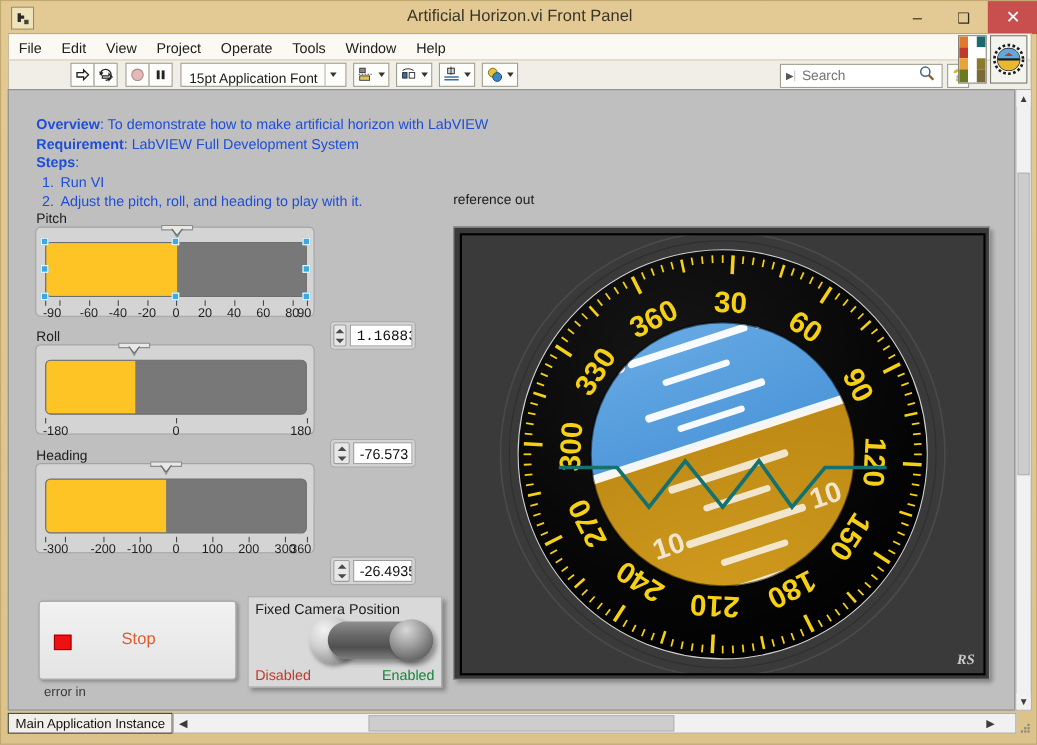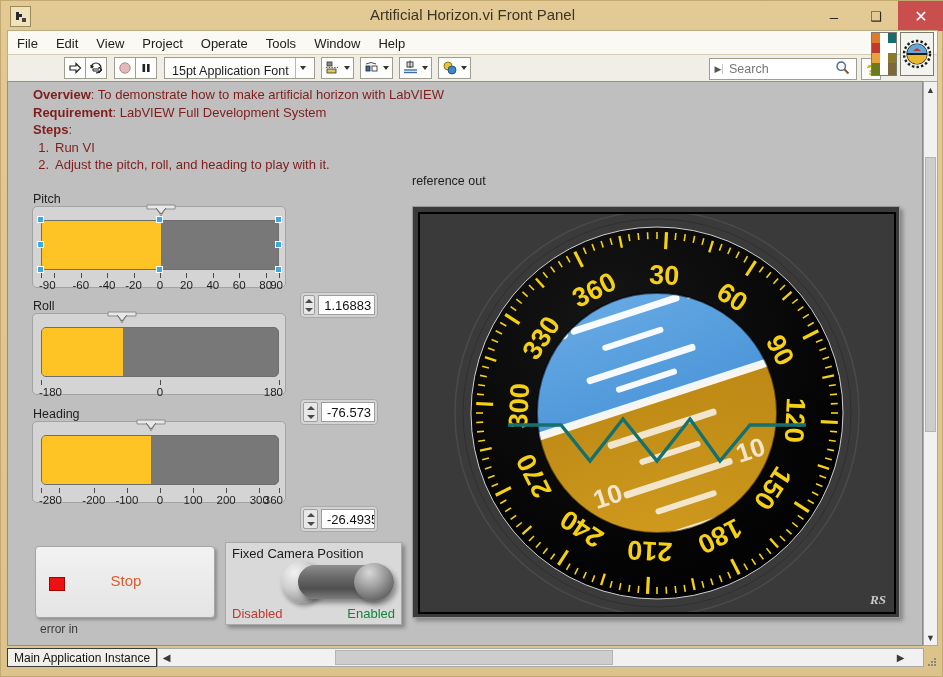--- a/index.html
+++ b/index.html
@@ -123,22 +123,22 @@
   }
   #vs-up { top: 0; }
   #vs-down { bottom: 0; }
   #vs-thumb {
     position: absolute; left: 1px; top: 75px; width: 11px; height: 275px;
     background: #cdcdcd; border: 1px solid #b4b4b4;
   }
 
   
   #info-text {
-    position: absolute; left: 25px; top: 4px; width: 560px;
-    font-size: 13px; color: #7f1d1d; line-height: 17.5px;
+    position: absolute; left: 25px; top: 22px; width: 560px;
+    font-size: 13px; color: #1d4ed8; line-height: 17.5px;
   }
   #info-text b { font-weight: bold; }
   .step-row { display: flex; }
   .step-num { width: 22px; text-align: right; padding-right: 6px; }
 
   
   .ctl-label {
     position: absolute; font-size: 12.5px; color: #1d1d1d;
   }
   .slider-box {
@@ -504,21 +504,21 @@
         <div class="sel-handle" style="left: 242px; top: 34px;"></div>
         <div class="sel-handle" style="left: 4px; top: 59px;"></div>
         <div class="sel-handle" style="left: 123px; top: 59px;"></div>
         <div class="sel-handle" style="left: 242px; top: 59px;"></div>
       </div>
     <div class="num-disp" style="left:292px; top:210px; width:78px;">
       <div class="spin">
         <span class="ar up"></span>
         <span class="ar dn"></span>
       </div>
-      <div class="num-val" style="width:70px;">1.16883</div>
+      <div class="num-val" style="width:70px;font-family:Liberation Mono, monospace;">1.16883</div>
     </div>
 
     <div class="ctl-label" style="left:25px; top:217px;">Roll</div>
     <div class="slider-box" id="roll-box" style="left:24px; top:231px; width:254px; height:82px;">
       <div class="slider-inner" id="roll-inner" style="left:8px; top:13px; width:238px; height:50px;">
         <div class="slider-fill" id="roll-fill" style="width: 34.2%;"></div>
       </div>
       <div class="slider-pointer" id="roll-ptr" style="left: 73.396px;">
         <svg width="32" height="16" viewBox="0 0 32 16">
           <path d="M2 2 L30 2 L30 6 L20 6 L16 13 L12 6 L2 6 Z" fill="#e8e8e8" stroke="#8c8c8c" stroke-width="1"></path>
@@ -548,21 +548,21 @@
         <div class="slider-fill" id="heading-fill" style="width: 46.3%;"></div>
       </div>
       <div class="slider-pointer" id="heading-ptr" style="left: 102.194px;">
         <svg width="32" height="16" viewBox="0 0 32 16">
           <path d="M2 2 L30 2 L30 6 L20 6 L16 13 L12 6 L2 6 Z" fill="#e8e8e8" stroke="#8c8c8c" stroke-width="1"></path>
           <path d="M11 5 L16 11 L21 5" fill="none" stroke="#6a6a6a" stroke-width="1"></path>
         </svg>
       </div>
       <div class="tick-row" id="heading-ticks" style="top:66px; width:238px; height:20px;">
           <div class="tick-mark" style="left: 0px;"></div>
-          <div class="tick-lbl" style="transform: translateX(-2px); left: 0px;">-280</div>
+          <div class="tick-lbl" style="transform: translateX(-2px); left: 0px;">-300</div>
           <div class="tick-mark" style="left: 18.326px;"></div>
           <div class="tick-mark" style="left: 52.836px;"></div>
           <div class="tick-lbl" style="left: 52.836px;">-200</div>
           <div class="tick-mark" style="left: 85.918px;"></div>
           <div class="tick-lbl" style="left: 85.918px;">-100</div>
           <div class="tick-mark" style="left: 119px;"></div>
           <div class="tick-lbl" style="left: 119px;">0</div>
           <div class="tick-mark" style="left: 152.082px;"></div>
           <div class="tick-lbl" style="left: 152.082px;">100</div>
           <div class="tick-mark" style="left: 185.164px;"></div>

